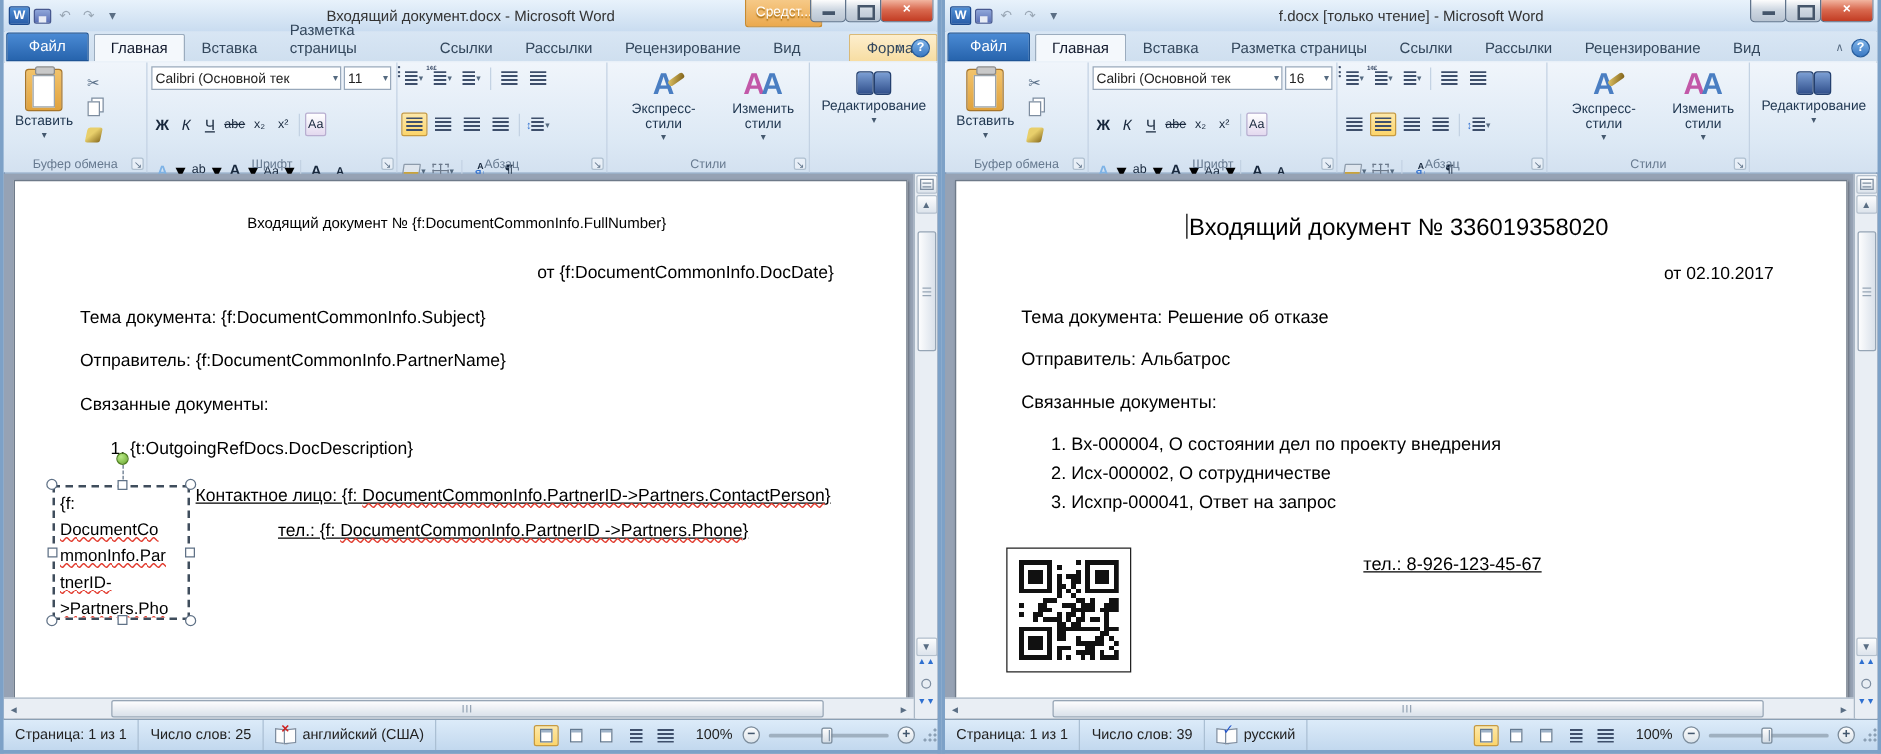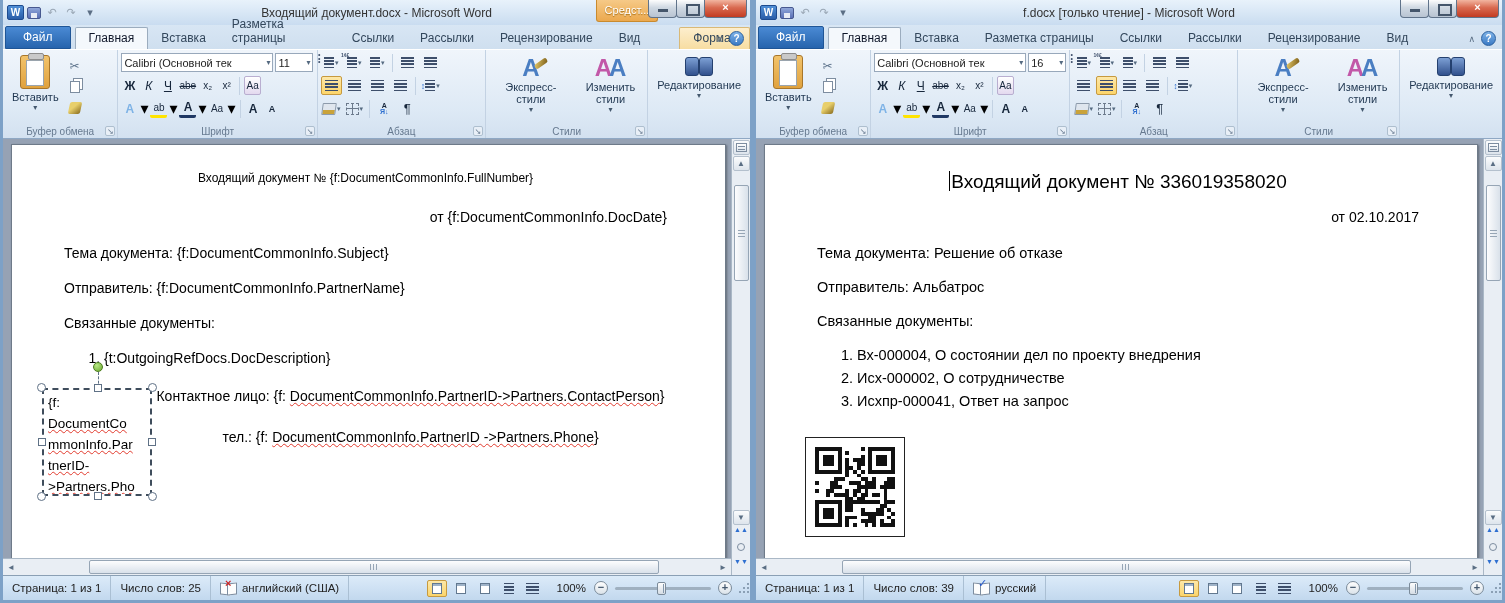--- a/index.html
+++ b/index.html
@@ -46,21 +46,21 @@
   .bigbtn .arrow { font-size:8px; color:#44586e; }
   .clip-group { width:118px; display:flex; }
   .clipboard-icon { width:30px; height:34px; background:linear-gradient(#f2c36b,#e0a23e); border:1px solid #a8762a; border-radius:3px; position:relative; margin-bottom:2px; }
   .clipboard-icon:before { content:""; position:absolute; left:7px; top:-3px; width:14px; height:5px; background:#c9c9c9; border:1px solid #8c8c8c; border-radius:2px; }
   .clipboard-icon:after { content:""; position:absolute; left:5px; top:4px; width:16px; height:24px; background:#fff; border:1px solid #9aa4ad; }
   .smallcol { display:flex; flex-direction:column; gap:3px; padding-top:4px; }
   .sbtn { width:20px; height:18px; display:flex; align-items:center; justify-content:center; font-size:12px; color:#5a7089; border-radius:2px; }
   .copy-ic { width:10px; height:12px; background:#fff; border:1px solid #7d8da0; box-shadow:3px -3px 0 -1px #fff, 3px -3px 0 0 #7d8da0; }
   .painter-ic { width:12px; height:12px; background:linear-gradient(135deg,#e8cf6b 40%,#8a6d1f); border-radius:2px; transform:skewX(-12deg); }
   .font-group { width:204px; }
-  .row { display:flex; align-items:center; gap:2px; margin-bottom:4px; }
+  .row { display:flex; align-items:center; gap:2px; margin-bottom:18px; }
   .combo { height:19px; background:#fff; border:1px solid #98a8bb; display:flex; align-items:center; font-size:11px; color:#222; padding:0 2px; justify-content:space-between; }
   .combo .dd { font-size:8px; color:#556a80; padding-left:2px; }
   .fname { width:152px; }
   .fsize { width:38px; }
   .fbtn { min-width:17px; height:19px; display:flex; align-items:center; justify-content:center; font-size:12px; color:#17273c; border-radius:2px; padding:0 1px; }
   .sep { width:1px; height:18px; background:#c3d2e3; margin:0 2px; }
   .para-group { width:172px; }
   .ic-lines { display:inline-block; width:13px; height:11px; background:repeating-linear-gradient(#3e4f6b 0 1.5px,transparent 1.5px 3.2px); }
   .ic-lines.half { width:10px; }
   .pbtn { width:21px; height:19px; display:flex; align-items:center; justify-content:center; border:1px solid transparent; border-radius:2px; }
@@ -92,21 +92,21 @@
   .win.right .doc-title { font-size:19px; margin-bottom:16px; }
   .doc-date { text-align:right; font-size:14px; margin-bottom:20px; }
   .doc-par { font-size:14px; margin-bottom:19px; }
   .win.right .doc-par { font-size:14.5px; margin-bottom:18px; }
   ol.rel { margin:2px 0 0 0; padding-left:40px; font-size:14px; }
   .win.right ol.rel { font-size:14.5px; }
   ol.rel li { margin-bottom:7px; }
   .contact-row { display:flex; margin-top:22px; }
   .contact-block { flex:1; text-align:center; font-size:14px; }
   .win.right .contact-block { font-size:14.5px; padding-top:6px; }
-  .contact-block div { margin-bottom:25px; }
+  .contact-block div { margin-bottom:12px;text-decoration:underline; }
   .wavy { text-decoration:underline; text-decoration-style:wavy; text-decoration-color:#e23b2e; text-decoration-thickness:1px; }
   .tbox-wrap { position:relative; width:112px; flex:none; margin-left:-22px; }
   .tbox { width:110px; height:108px; border:2px dashed #3f4d5c; background:#fff; padding:2px 4px; font-size:13.5px; line-height:21px; overflow:hidden; position:relative; }
   .tbox div:not(:first-child) { text-decoration:underline; text-decoration-style:wavy; text-decoration-color:#e23b2e; text-decoration-thickness:1px; }
   .hd { position:absolute; width:8px; height:8px; background:#fff; border:1px solid #5f7186; z-index:3; }
   .hd.c { border-radius:50%; width:9px; height:9px; }
   .rot { position:absolute; left:50%; top:-26px; width:10px; height:10px; margin-left:-5px; border-radius:50%; background:radial-gradient(circle at 35% 30%,#b8e986,#6aa82f); border:1px solid #4d7d1f; z-index:3; }
   .rotline { position:absolute; left:50%; top:-16px; height:16px; border-left:1px dashed #5f7186; z-index:2; }
   .qr-box { width:100px; height:100px; border:1px solid #222; background:#fff; padding:9px; flex:none; margin-left:-12px; }
   .qr-box svg { width:100%; height:100%; }
@@ -841,20 +841,21 @@
                   <rect x="8" y="20" width="1" height="1" fill="#111"></rect>
                   <rect x="10" y="20" width="1" height="1" fill="#111"></rect>
                   <rect x="13" y="20" width="1" height="1" fill="#111"></rect>
                   <rect x="15" y="20" width="1" height="1" fill="#111"></rect>
                   <rect x="17" y="20" width="1" height="1" fill="#111"></rect>
                   <rect x="18" y="20" width="1" height="1" fill="#111"></rect>
                   <rect x="19" y="20" width="1" height="1" fill="#111"></rect>
                   <rect x="20" y="20" width="1" height="1" fill="#111"></rect>
                 </svg></div>
             <div class="contact-block">
+              <div>тел.: 8-926-123-45-67</div>
             </div>
           </div>
         </div>
       </div>
       <div class="vscroll">
         <span class="vbtn">
             <span class="ruler-ic"></span>
           </span>
         <span class="vbtn">▲</span>
         <div class="vtrack">

